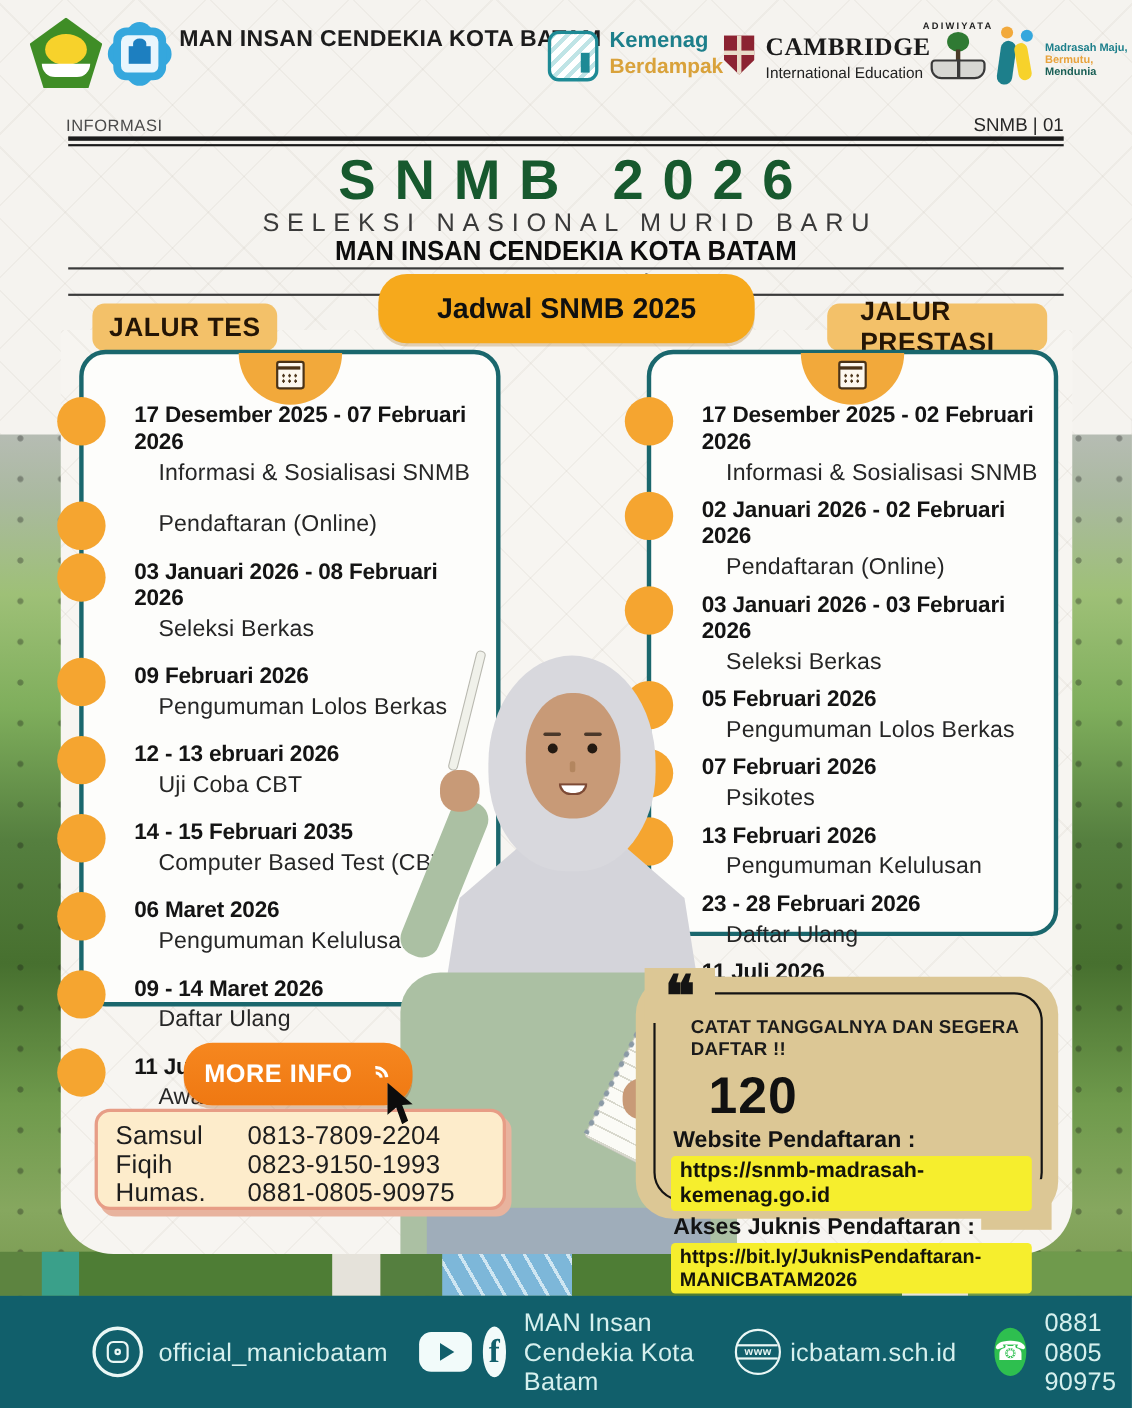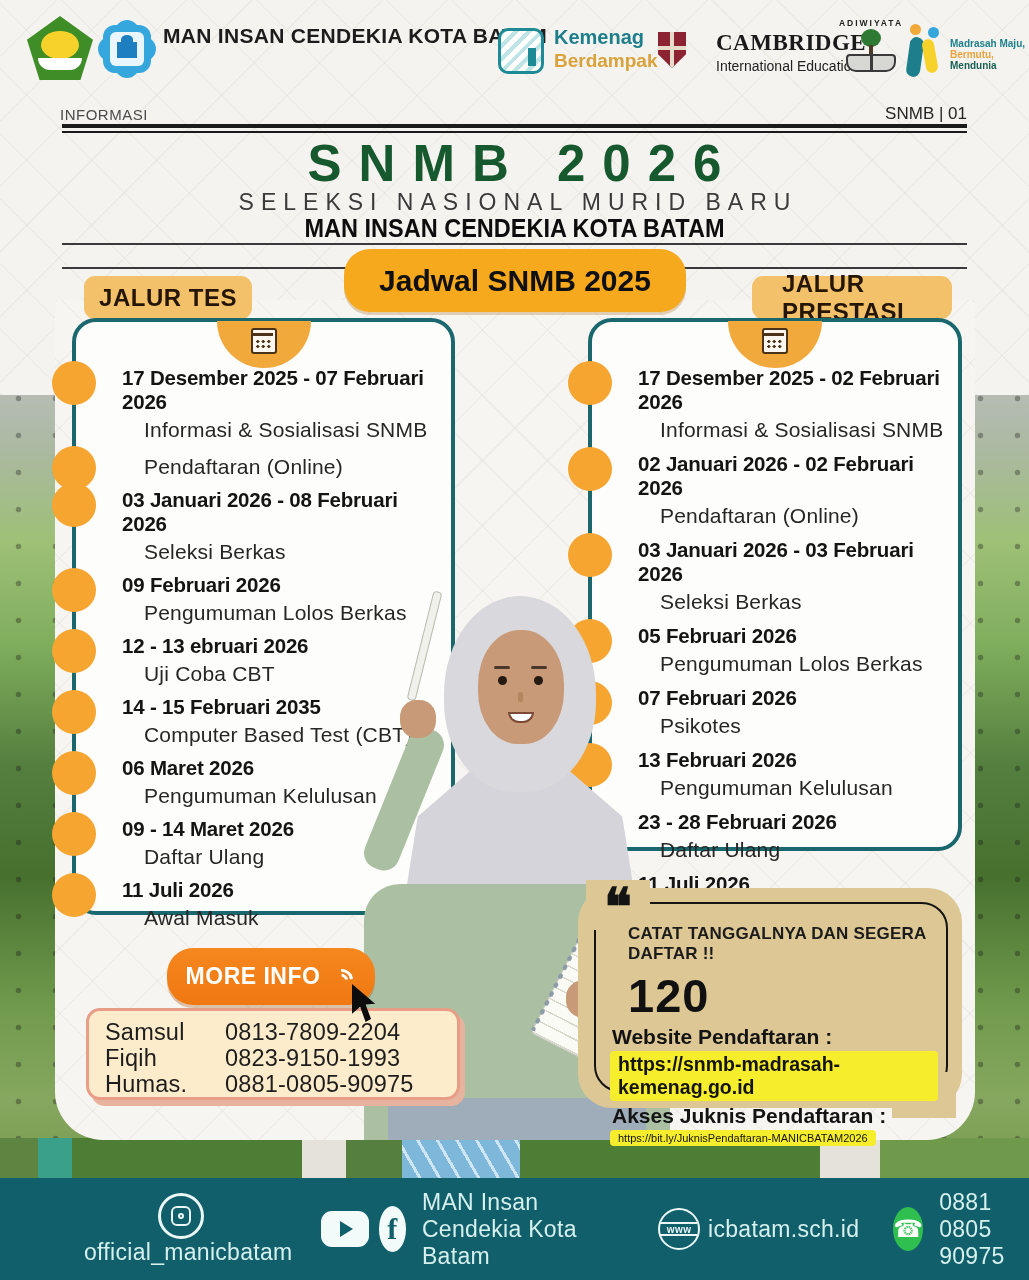--- a/index.html
+++ b/index.html
@@ -46,21 +46,21 @@
   .kb-icon .bar { position:absolute; right:5px; bottom:5px; width:8px; height:18px; background:#1e8a95; }
   .kb-text { margin-left:56px; }
   .kb-text .l1 { font-size:20px; font-weight:bold; color:#1d7f8b; }
   .kb-text .l2 { font-size:19px; font-weight:bold; color:#d9a23b; margin-top:1px; }
 
   .hdr-cam { position:absolute; left:658px; top:30px; }
   .cam-shield { position:absolute; left:0; top:2px; width:28px; height:36px; background:#8c2332;
     clip-path:polygon(0 0,100% 0,100% 62%,50% 100%,0 62%); }
   .cam-shield .cross-v { position:absolute; left:12px; top:0; width:4px; height:36px; background:#e9dbc9; }
   .cam-shield .cross-h { position:absolute; left:0; top:14px; width:28px; height:4px; background:#e9dbc9; }
-  .cam-text { margin-left:58px; }
+  .cam-text { margin-left:38px; }
   .cam-text .l1 { font-family:"Liberation Serif", serif; font-size:23px; font-weight:bold; color:#1a1a1a; letter-spacing:.5px; }
   .cam-text .l2 { font-size:14px; color:#222; margin-top:2px; }
 
   .hdr-adi { position:absolute; left:838px; top:16px; width:66px; height:70px; }
   .adi-label { position:absolute; left:0; top:2px; width:66px; text-align:center; font-size:8.5px; font-weight:bold; color:#222; letter-spacing:2px; }
   .adi-tree { position:absolute; left:23px; top:13px; width:20px; height:18px; background:#2f7a33; border-radius:50%; }
   .adi-trunk { position:absolute; left:31px; top:29px; width:4px; height:10px; background:#4a3b28; }
   .adi-book { position:absolute; left:8px; top:38px; width:50px; height:18px; background:#d7d7d3; border:2px solid #3a3a3a; border-radius:4px 4px 10px 10px; }
   .adi-book .mid { position:absolute; left:22px; top:-2px; width:3px; height:17px; background:#3a3a3a; }
 
@@ -89,40 +89,40 @@
   .title-school { position:absolute; left:0; top:214px; width:1029px; text-align:center;
     font-size:25px; font-weight:900; color:#0d0d0d; transform:scaleX(.94); letter-spacing:0; }
   .rule-thin1 { position:absolute; left:62px; top:243px; width:905px; height:1.6px; background:#3a3a3a; }
   .title-year { position:absolute; left:0; top:246px; width:1029px; text-align:center;
     font-size:17px; font-weight:bold; color:#161616; letter-spacing:.5px; }
   .rule-thin2 { position:absolute; left:62px; top:267px; width:905px; height:1.6px; background:#3a3a3a; }
 
   
   .badge-center { position:absolute; left:344px; top:249px; width:342px; height:63px; background:#f6a91c;
     border-radius:26px; display:flex; align-items:center; justify-content:center;
-    font-size:30px; font-weight:900; color:#101010; box-shadow:0 3px 0 rgba(150,90,0,.25); }
+    font-size:26px; font-weight:900; color:#101010; box-shadow:0 3px 0 rgba(150,90,0,.25); }
   .badge-side { position:absolute; top:276px; height:43px; background:#f3c169; border-radius:11px;
     display:flex; align-items:center; justify-content:center;
     font-size:24px; font-weight:900; color:#241505; letter-spacing:.5px; transform-origin:center; }
   .badge-tes { left:84px; width:168px; }
   .badge-prestasi { left:752px; width:200px;padding-left:30px; }
 
   
   .sched-box { position:absolute; top:318px; background:#fdfdfb; border:4px solid #1a676d; border-radius:24px; }
   .sched-box.left { left:72px; width:383px; height:597px; }
   .sched-box.right { left:588px; width:374px; height:533px; }
   .semicircle { position:absolute; top:-1px; left:50%; transform:translateX(-50%);
     width:94px; height:47px; background:#f2a93b; border-radius:0 0 94px 94px;
     display:flex; align-items:flex-start; justify-content:center; }
   .cal-icon { margin-top:7px; width:26px; height:26px; background:#fdf8ef; border:2.5px solid #4a3318; border-radius:3px; position:relative; }
   .cal-icon:before { content:""; position:absolute; left:-1px; top:3px; width:21px; height:3px; background:#4a3318; }
   .cal-icon:after { content:""; position:absolute; left:2px; top:9px; width:16px; height:10px;
     background-image:radial-gradient(#4a3318 1.4px, transparent 1.6px); background-size:5.5px 5px; }
   .sched-items { position:absolute; left:46px; top:44px; right:8px; display:flex; flex-direction:column; }
-  .sched-box.left .sched-items { gap:9px; }
+  .sched-box.left .sched-items { gap:19px; }
   .sched-box.right .sched-items { gap:10px; }
   .sched-item { position:relative; }
   .sched-dot { position:absolute; left:-70px; top:-5px; width:44px; height:44px; background:#f5a530; border-radius:50%; }
   .sched-date { font-size:20.5px; font-weight:bold; color:#141414; letter-spacing:-.2px; }
   .sched-desc { font-size:21px; color:#262626; padding-left:22px; margin-top:4px; letter-spacing:.2px; }
 
   
   .girl { position:absolute; left:352px; top:578px; width:330px; height:562px; z-index:5; }
   .pen { position:absolute; left:68px; top:12px; width:9px; height:112px; background:#f0f1ea; border:1px solid #b9b9b0; border-radius:4px; transform:rotate(14deg); }
   .hijab-head { position:absolute; left:92px; top:18px; width:152px; height:196px; background:#d8d8dd; border-radius:50% 50% 46% 46%; }
@@ -170,29 +170,29 @@
   
   .cta { position:absolute; left:578px; top:888px; width:384px; height:220px; z-index:8;
     background:#dcc795; border-radius:34px; padding:20px 24px 0 26px; }
   .cta-inner-border { position:absolute; left:16px; top:14px; right:14px; bottom:16px;
     border:2.5px solid #141414; border-radius:26px; pointer-events:none; }
   .quote-open { position:absolute; left:8px; top:-8px; width:64px; height:50px; background:#dcc795;
     font-size:52px; font-weight:900; color:#141414; text-align:center; line-height:54px; }
   .quote-close { position:absolute; right:6px; bottom:-10px; width:64px; height:46px; background:#dcc795;
     font-size:52px; font-weight:900; color:#141414; text-align:center; line-height:46px; }
   .cta-headline { position:relative; margin:16px 0 0 24px; font-size:17px; font-weight:600; color:#1b1b1b; letter-spacing:.2px; }
-  .cta-quota { position:relative; display:flex; margin:4px 0 2px 24px; align-items:flex-end; }
+  .cta-quota { position:relative; display:flex; margin:4px 0 2px 40px; align-items:flex-end; }
   .cta-quota .num { font-size:47px; font-weight:900; color:#111; letter-spacing:1px; }
   .cta-quota .cols { margin-left:12px; }
   .cta-quota .cols div { font-size:20px; color:#1b1b1b; line-height:22px; }
   .cta-label { position:relative; margin-left:8px; font-size:21px; font-weight:800; color:#131313; }
   .cta-url { position:relative; display:inline-block; margin:2px 0 2px 6px; background:#f6ee2d; color:#14140a;
     padding:2px 8px; border-radius:4px; font-weight:600; cursor:pointer; }
   .cta-url.u1 { font-size:19.5px; }
-  .cta-url.u2 { font-size:11px; font-weight:normal; }
+  .cta-url.u2 { font-size:18px; font-weight:bold; }
   .cta-label.second { margin-top:1px; }
 
   
   .footer { position:absolute; left:0; top:1178px; width:1029px; height:102px; background:#115f6b; z-index:10;
     display:flex; align-items:center; color:#d6f0ee; }
   .f-item { display:flex; align-items:center; }
   .f-text { font-size:23px; color:#d6f0ee; letter-spacing:.3px; }
   .ig-icon { width:46px; height:46px; border:3px solid #eaf7f5; border-radius:50%; position:relative; margin-right:14px; }
   .ig-icon .sq { position:absolute; left:10px; top:10px; width:20px; height:20px; border:2.5px solid #eaf7f5; border-radius:6px; }
   .ig-icon .lens { position:absolute; left:17px; top:17px; width:6px; height:6px; border:2px solid #eaf7f5; border-radius:50%; }
@@ -479,21 +479,21 @@
     <div class="cta-quota">
       <span class="num">120</span>
     </div>
     <div class="cta-label">Website Pendaftaran :</div>
     <div class="cta-url u1">https://snmb-madrasah-kemenag.go.id</div>
     <div class="cta-label second">Akses Juknis Pendaftaran :</div>
     <div class="cta-url u2">https://bit.ly/JuknisPendaftaran-MANICBATAM2026</div>
   </div>
 
   <div class="footer">
-    <div class="f-item" style="margin-left:84px;flex-direction:column;">
+    <div class="f-item" style="margin-left:84px;">
       <div class="ig-icon">
         <div class="sq"></div>
           <div class="lens"></div>
       </div>
       <span class="f-text">official_manicbatam</span>
     </div>
     <div class="f-item">
       <div class="yt-icon">
           <div class="tri"></div>
         </div>

